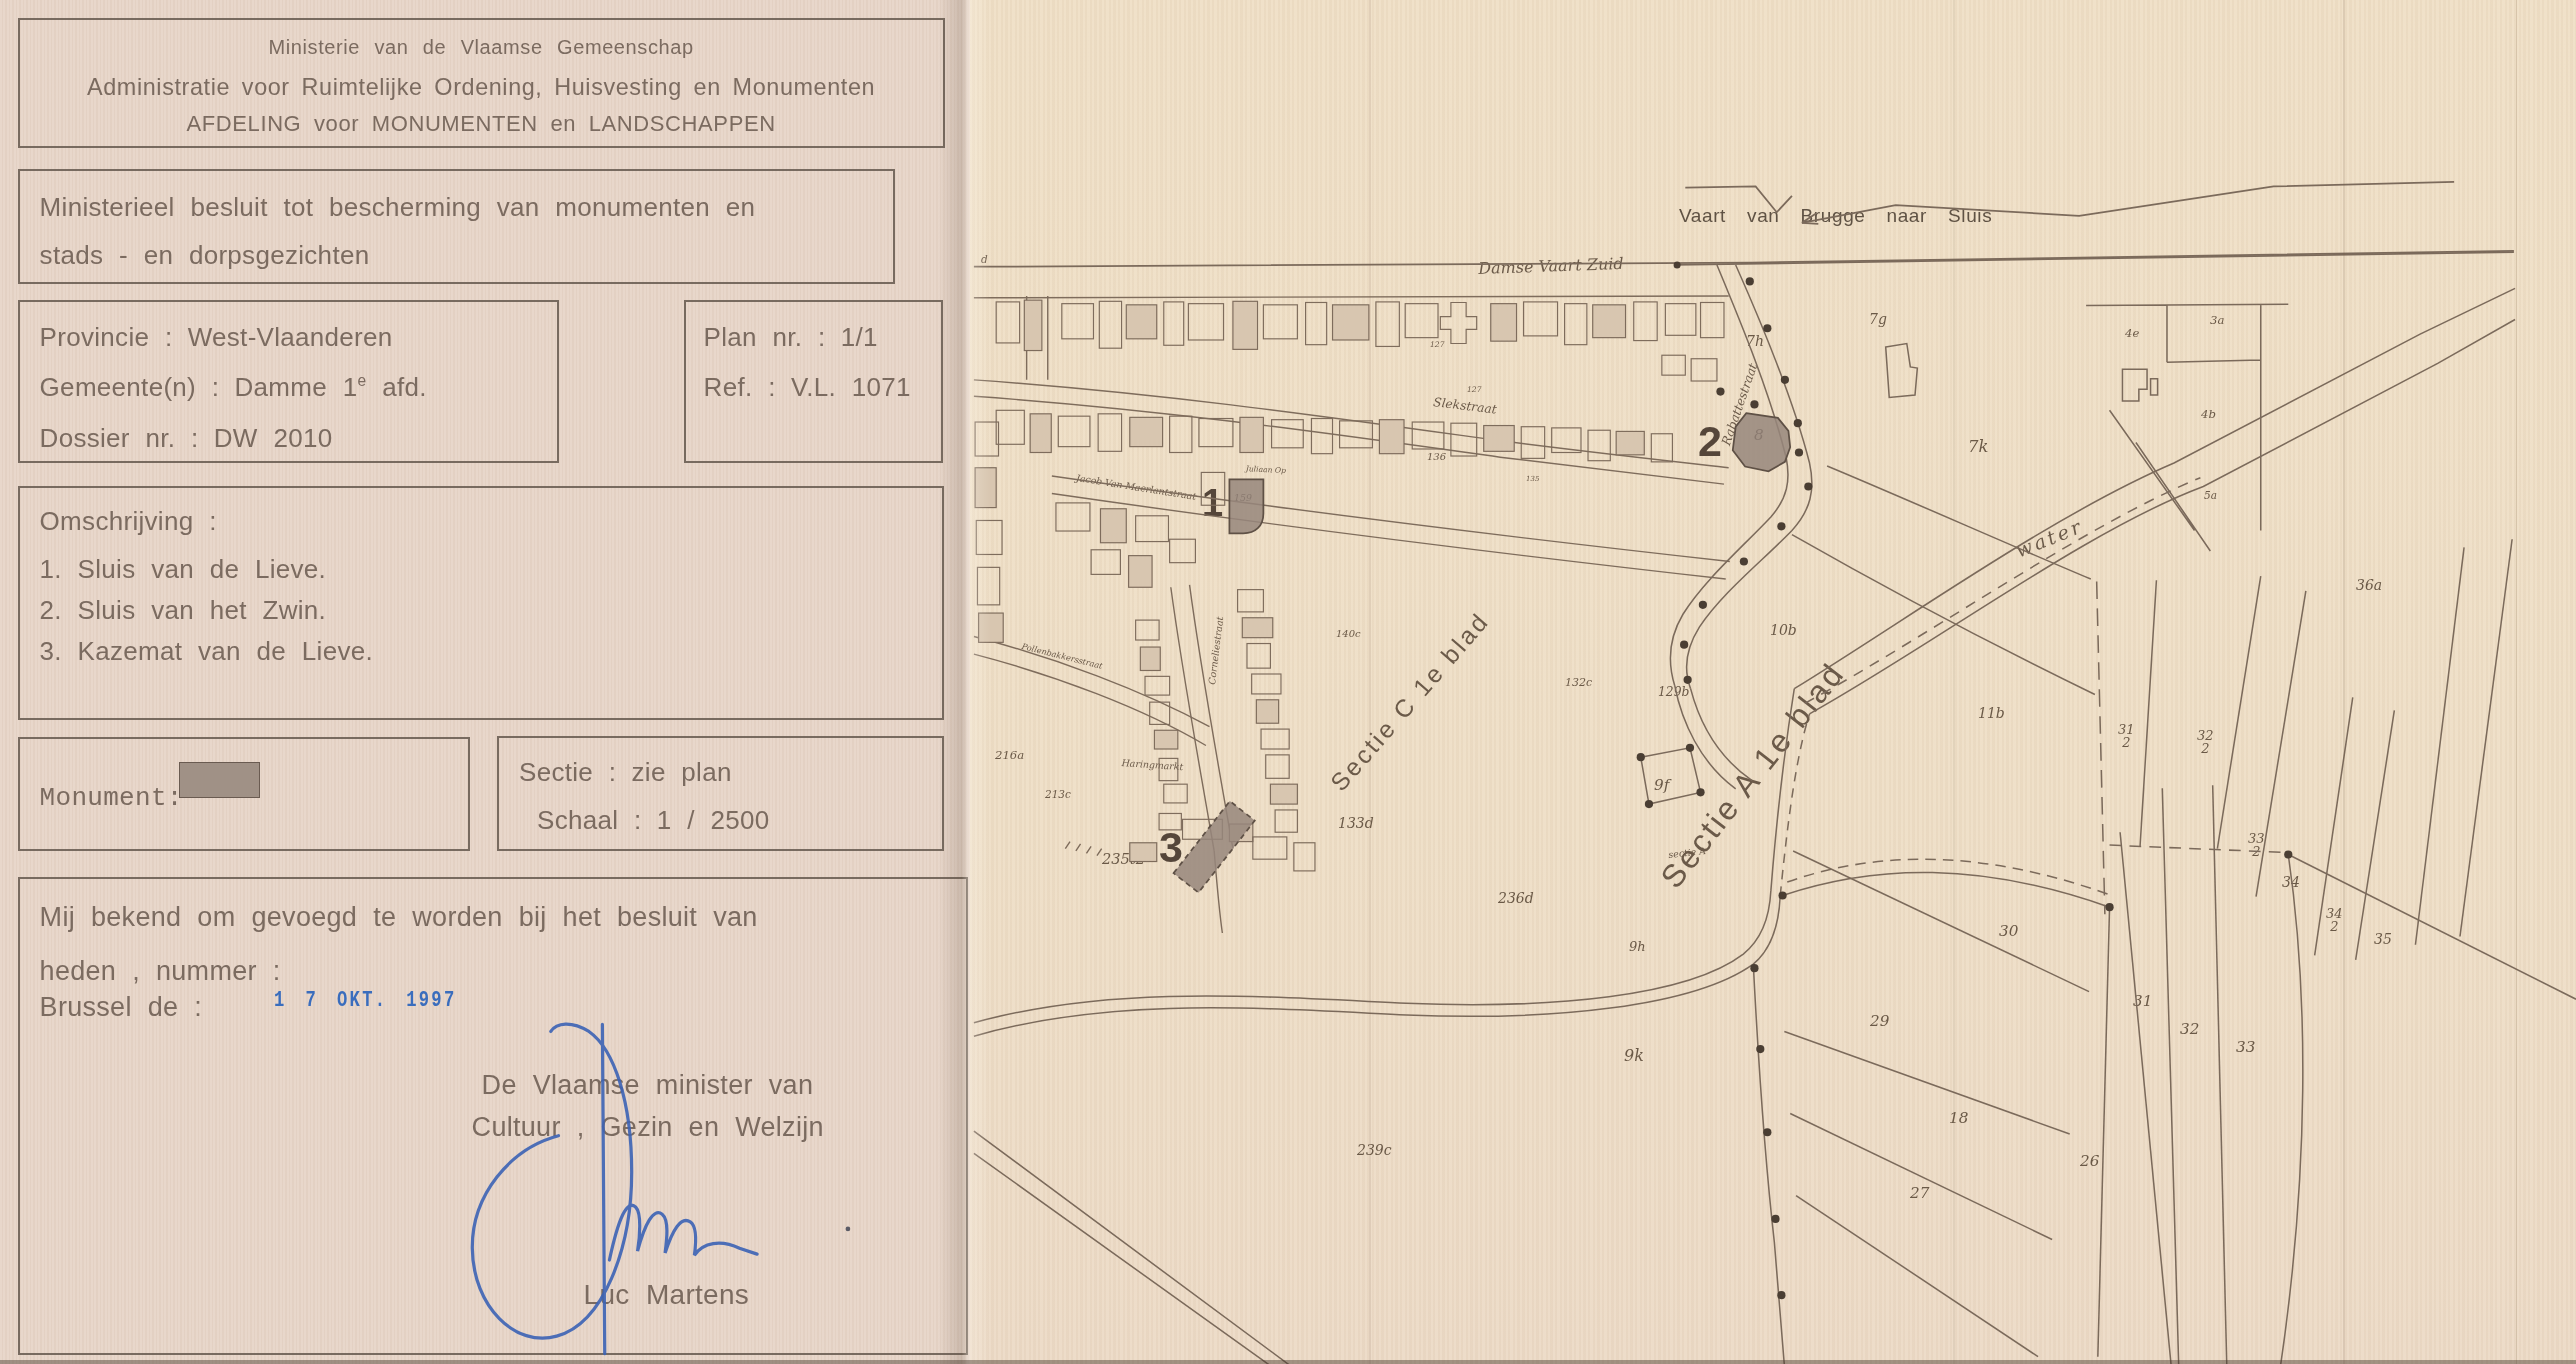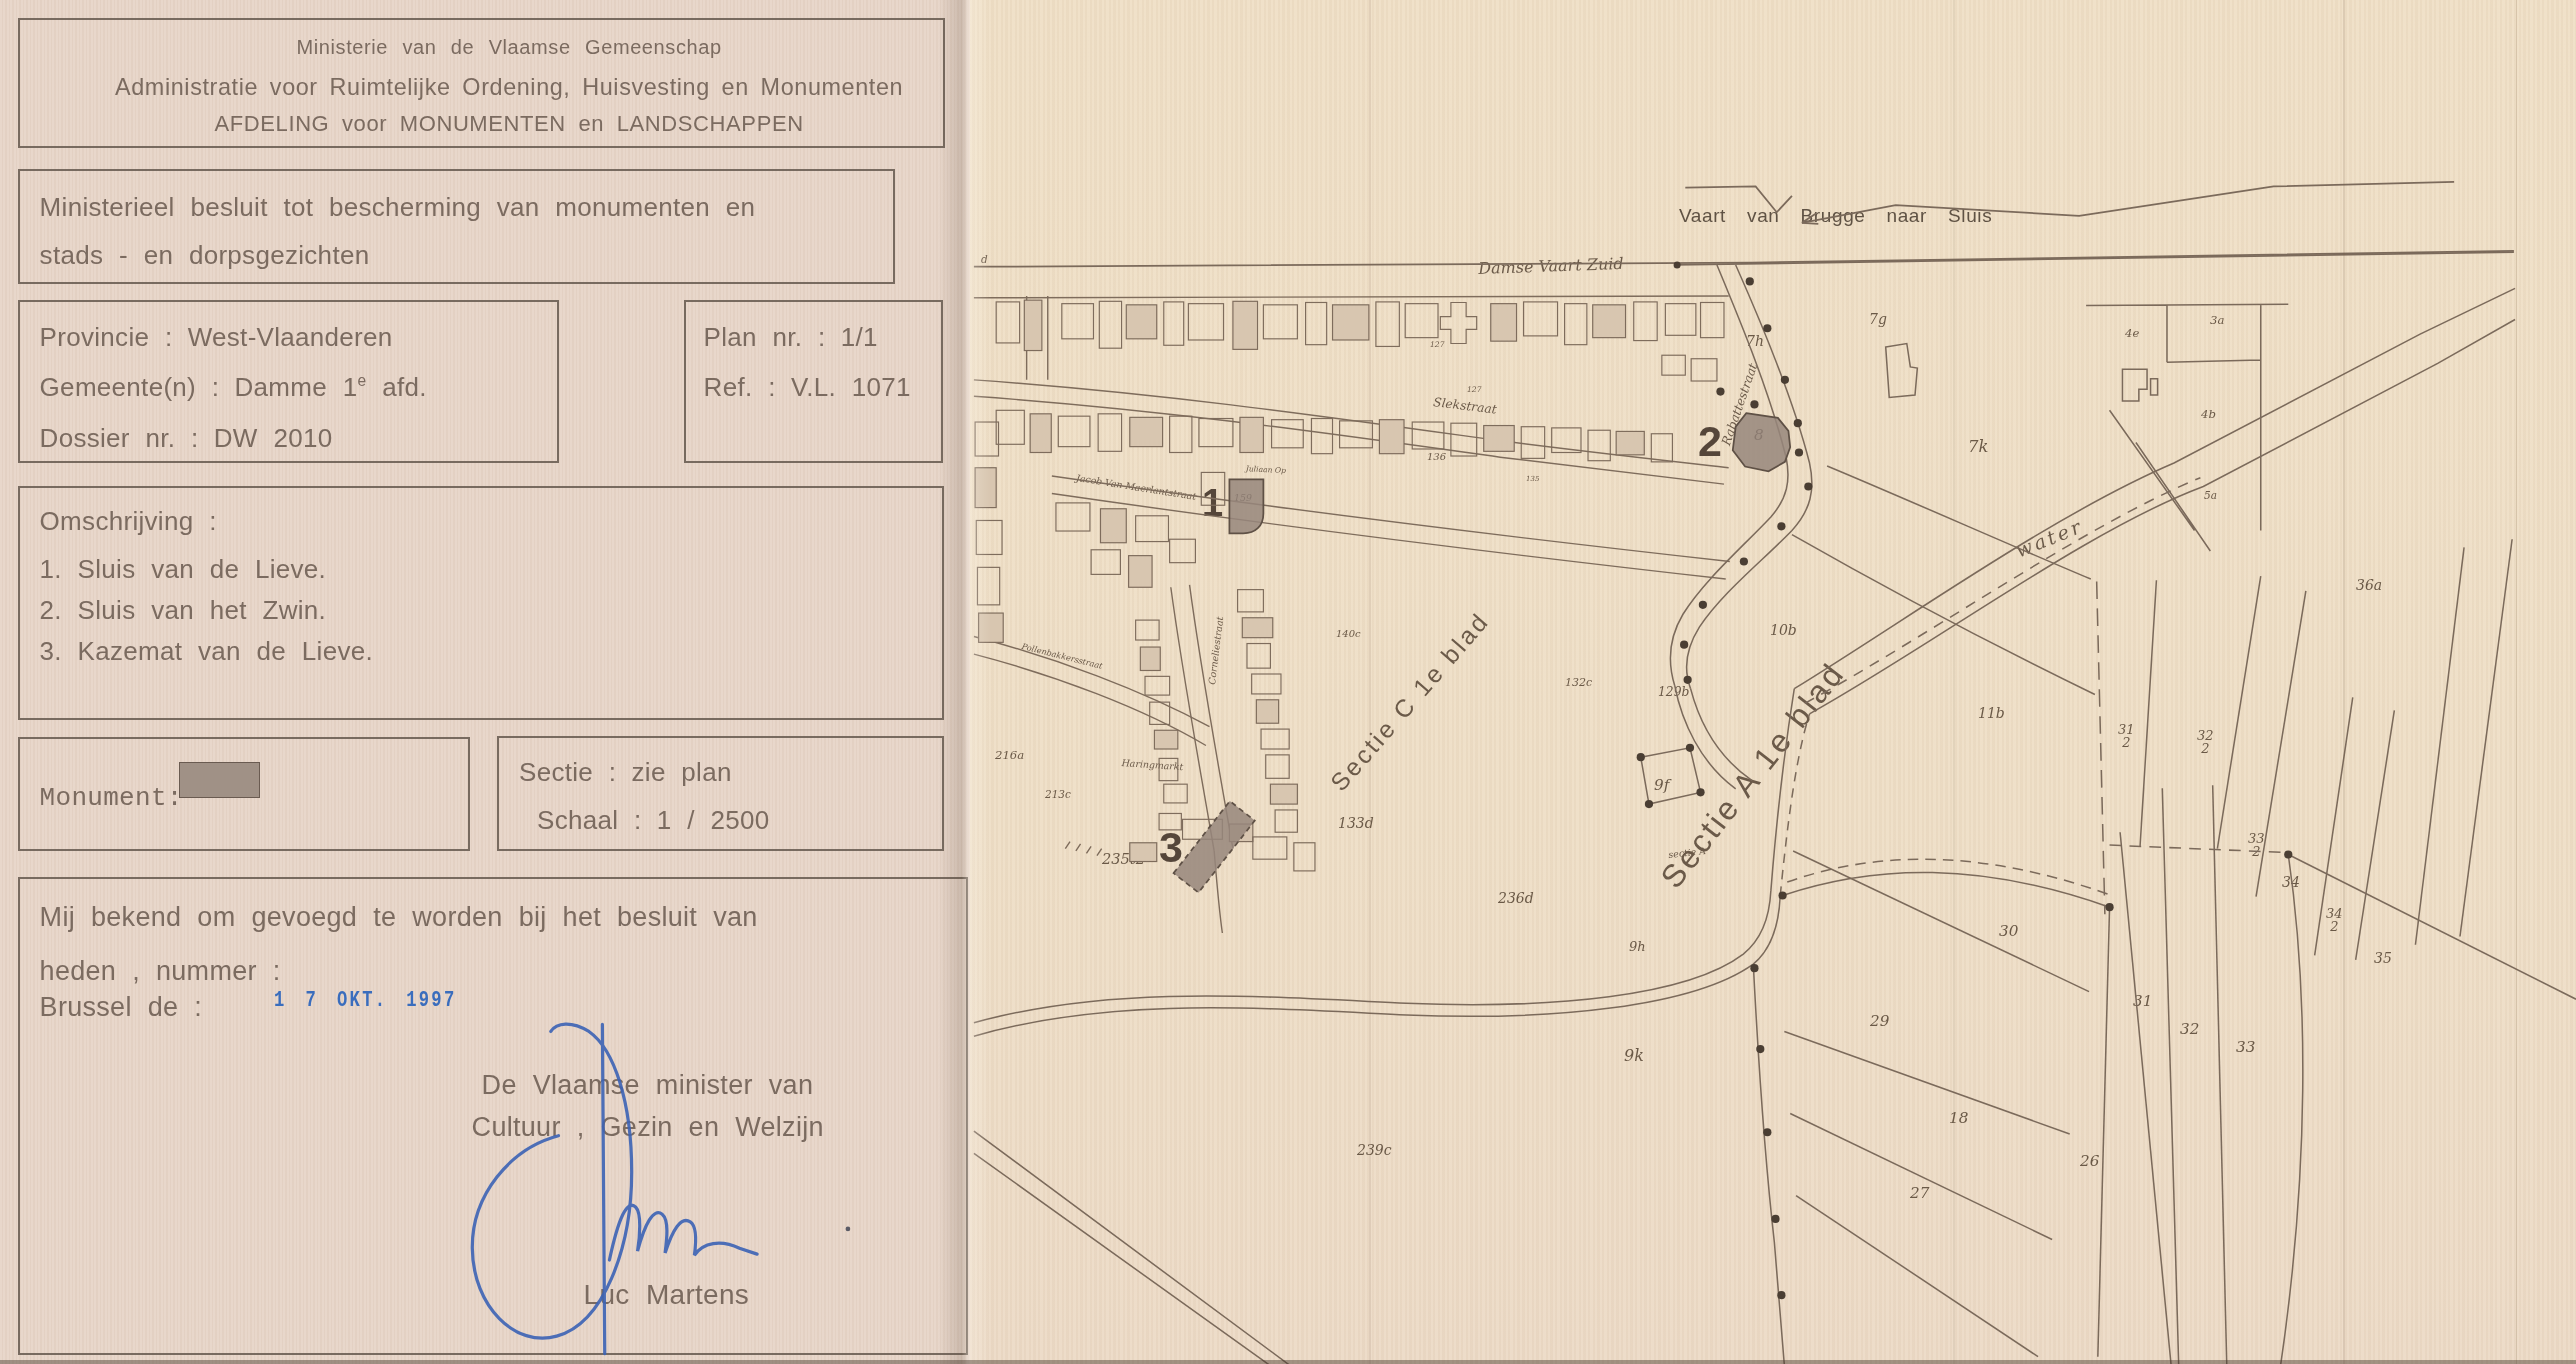--- a/index.html
+++ b/index.html
@@ -36,21 +36,21 @@
 
   
   .fbox{
     position:absolute;border:2.3px solid rgba(100,88,78,.85);
     color:#7b6b60;z-index:3;box-sizing:border-box;
   }
   .ftext{position:absolute;white-space:nowrap;letter-spacing:0.3px;word-spacing:8.2px;color:#7b6b60;}
   .center{width:100%;text-align:center;}
   .lbl{margin-right:15.2px;}
   sup.small-sup{font-size:60%;vertical-align:super;}
-  #box-header .ftext{letter-spacing:0.6px;padding-left:28px;}
+  #box-header .ftext{letter-spacing:0.6px;}
   .stamp{
     color:#3a6dbd;font-family:"Liberation Mono",monospace;font-weight:bold;
     letter-spacing:2.9px;transform:scaleX(.78);transform-origin:0 50%;white-space:nowrap;
   }
   .swatch{position:absolute;background:#a09186;border:1.8px solid #6a5b51;}
 
   
   .map-label{
     position:absolute;z-index:4;transform-origin:0 0;white-space:pre-line;
     color:#6f5e4e;pointer-events:none;line-height:1.02;
@@ -187,21 +187,21 @@
     <div class="map-label parcel dark" style="left: 1234px; top: 493px; font-size: 9.4px;">159</div>
     <div class="map-label parcel frac" style="left: 2118px; top: 723px; font-size: 13px;">31
 2</div>
     <div class="map-label parcel frac" style="left: 2197px; top: 729px; font-size: 13px;">32
 2</div>
     <div class="map-label parcel frac" style="left: 2248px; top: 832px; font-size: 13px;">33
 2</div>
     <div class="map-label parcel" style="left: 2282px; top: 875px; font-size: 14px;">34</div>
     <div class="map-label parcel frac" style="left: 2326px; top: 907px; font-size: 13px;">34
 2</div>
-    <div class="map-label parcel" style="left: 2374px; top: 932px; font-size: 14px; margin-top: 19px;">35</div>
+    <div class="map-label parcel" style="left: 2374px; top: 932px; font-size: 14px;">35</div>
     <div class="map-label monnum" style="left: 1202px; top: 484px; font-size: 38px;">1</div>
     <div class="map-label monnum" style="left: 1698px; top: 420px; font-size: 43px;">2</div>
     <div class="map-label monnum" style="left: 1159px; top: 826px; font-size: 43px;">3</div>
   </div>
 
 <svg id="overlay" width="2576" height="1365" viewBox="0 0 4396 2329">
 
   <g stroke="#7b6a5b" stroke-width="3" fill="none">
     <path d="M2876,320 L2996,318 L3032,362 L3058,334"></path>
     <path d="M3075,380 L3235,350 L3548,368 L3880,318 L4188,310"></path>

